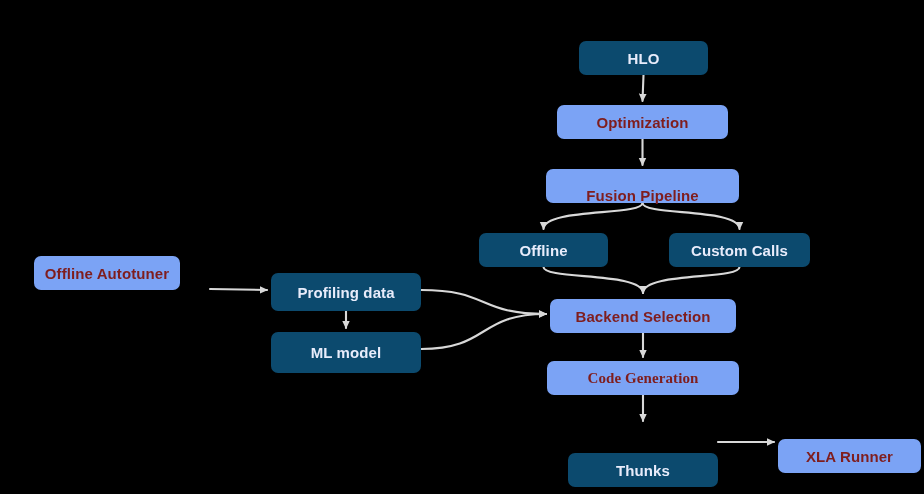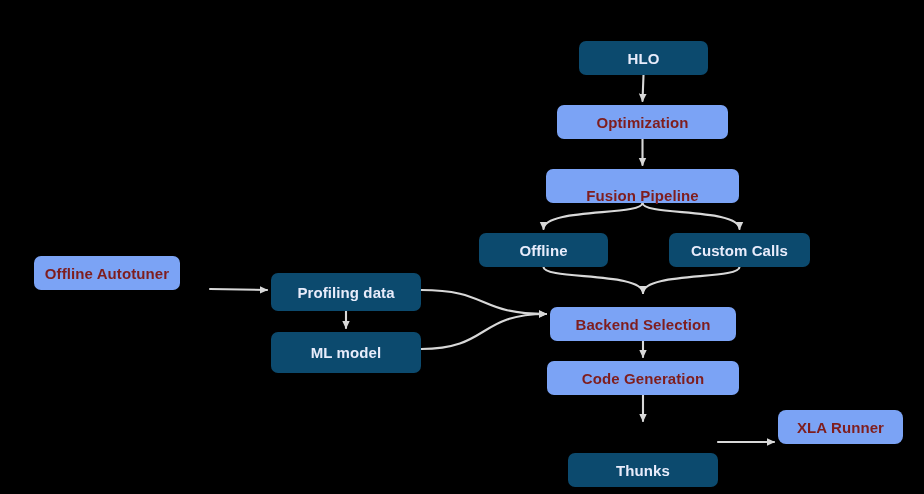--- a/index.html
+++ b/index.html
@@ -86,30 +86,30 @@
       </div>
       <div class="node node-light" style="left: 546px; top: 169px; width: 193px; height: 34px; align-items: flex-end;">
         <span class="node-label">Fusion Pipeline</span>
       </div>
       <div class="node node-dark" style="left: 479px; top: 233px; width: 129px; height: 34px;">
         <span class="node-label">Offline</span>
       </div>
       <div class="node node-dark" style="left: 669px; top: 233px; width: 141px; height: 34px;">
         <span class="node-label">Custom Calls</span>
       </div>
-      <div class="node node-light" style="left: 550px; top: 307px; width: 186px; height: 34px;">
+      <div class="node node-light" style="left: 550px; top: 299px; width: 186px; height: 34px;">
         <span class="node-label">Backend Selection</span>
       </div>
-      <div class="node node-light" style="left: 547px; top: 361px; width: 192px; height: 34px;">
+      <div class="node node-light" style="left: 547px; top: 361px; width: 192px; height: 34px; font-family: Liberation Serif, serif;">
         <span class="node-label">Code Generation</span>
       </div>
       <div class="node node-dark" style="left: 568px; top: 425px; width: 150px; height: 34px; margin-top: 28px;">
         <span class="node-label">Thunks</span>
       </div>
-      <div class="node node-light" style="left: 778px; top: 410px; width: 125px; height: 34px; border-radius: 8px;">
+      <div class="node node-light" style="left: 778px; top: 439px; width: 143px; height: 34px;">
         <span class="node-label">XLA Runner</span>
       </div>
       <div class="node node-light" style="left: 26px; top: 256px; width: 146px; height: 34px; margin-left: 8px;">
         <span class="node-label">Offline Autotuner</span>
       </div>
       <div class="node node-dark" style="left: 271px; top: 273px; width: 150px; height: 38px;">
         <span class="node-label">Profiling data</span>
       </div>
       <div class="node node-dark" style="left: 271px; top: 332px; width: 150px; height: 41px;">
         <span class="node-label">ML model</span>

